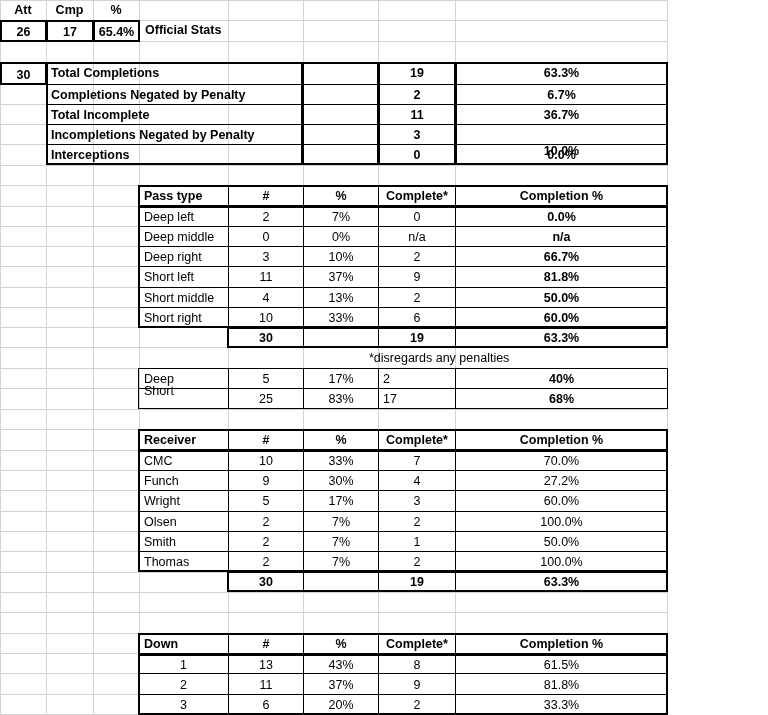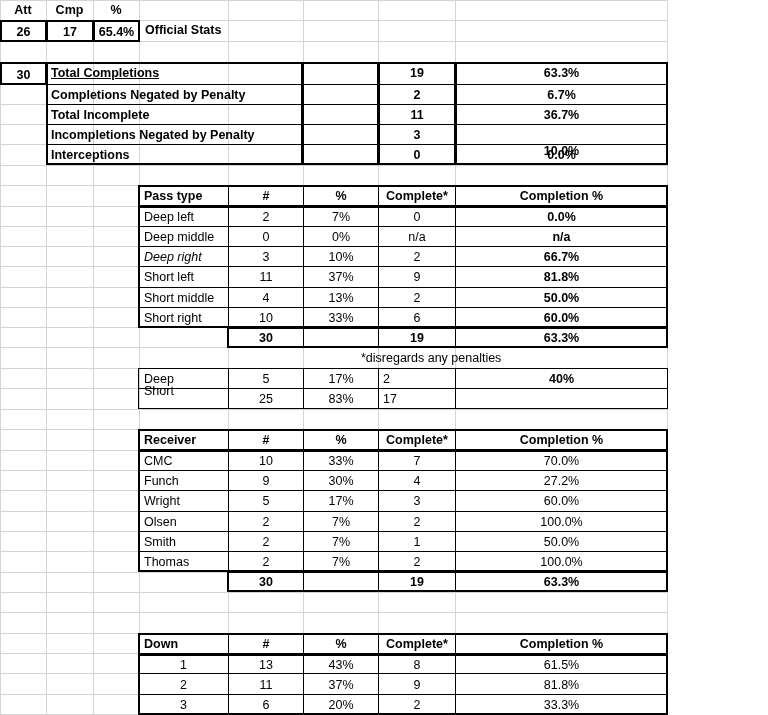--- a/index.html
+++ b/index.html
@@ -141,21 +141,21 @@
 
   <div class="box" style="left:455px; top:62px; width:213px; height:103px;"></div>
 
   <div class="box" style="left:302px; top:62px; width:77px; height:103px;"></div>
 
   <div class="thinline" style="left:47px; top:84px; width:621px; height:1px;"></div>
   <div class="thinline" style="left:47px; top:104px; width:621px; height:1px;"></div>
   <div class="thinline" style="left:47px; top:124px; width:621px; height:1px;"></div>
   <div class="thinline" style="left:47px; top:144px; width:621px; height:1px;"></div>
 
-  <div class="cell c-left bold" style="left:47px; top:63px; width:254px; height:21px; line-height:21px;text-decoration:underline;">Total Completions</div>
+  <div class="cell c-left bold" style="left:47px; top:63px; width:254px; height:21px; line-height:21px;">Total Completions</div>
   <div class="cell c-center bold" style="left:379px; top:63px; width:76px; height:21px; line-height:21px;">19</div>
   <div class="cell c-center bold" style="left:456px; top:63px; width:211px; height:21px; line-height:21px;">63.3%</div>
 
   <div class="cell c-left bold" style="left:47px; top:85px; width:254px;">Completions Negated by Penalty</div>
   <div class="cell c-center bold" style="left:379px; top:85px; width:76px;">2</div>
   <div class="cell c-center bold" style="left:456px; top:85px; width:211px;">6.7%</div>
 
   <div class="cell c-left bold" style="left:47px; top:105px; width:254px;">Total Incomplete</div>
   <div class="cell c-center bold" style="left:379px; top:105px; width:76px;">11</div>
   <div class="cell c-center bold" style="left:456px; top:105px; width:211px;">36.7%</div>
@@ -205,21 +205,21 @@
   <div class="cell c-center" style="left:304px; top:207px; width:74px;">7%</div>
   <div class="cell c-center" style="left:379px; top:207px; width:76px;">0</div>
   <div class="cell c-center bold" style="left:456px; top:207px; width:211px;">0.0%</div>
 
   <div class="cell c-left" style="left:140px; top:227px; width:87px;">Deep middle</div>
   <div class="cell c-center" style="left:229px; top:227px; width:74px;">0</div>
   <div class="cell c-center" style="left:304px; top:227px; width:74px;">0%</div>
   <div class="cell c-center" style="left:379px; top:227px; width:76px;">n/a</div>
   <div class="cell c-center bold" style="left:456px; top:227px; width:211px;">n/a</div>
 
-  <div class="cell c-left" style="left:140px; top:247px; width:67px;font-style:italic;">Deep right</div>
+  <div class="cell c-left" style="left:140px; top:247px; width:67px;">Deep right</div>
   <div class="cell c-center" style="left:229px; top:247px; width:74px;">3</div>
   <div class="cell c-center" style="left:304px; top:247px; width:74px;">10%</div>
   <div class="cell c-center" style="left:379px; top:247px; width:76px;">2</div>
   <div class="cell c-center bold" style="left:456px; top:247px; width:211px;">66.7%</div>
 
   <div class="cell c-left" style="left:140px; top:267px; width:87px;">Short left</div>
   <div class="cell c-center" style="left:229px; top:267px; width:74px;">11</div>
   <div class="cell c-center" style="left:304px; top:267px; width:74px;">37%</div>
   <div class="cell c-center" style="left:379px; top:267px; width:76px;">9</div>
   <div class="cell c-center bold" style="left:456px; top:267px; width:211px;">81.8%</div>
@@ -234,39 +234,40 @@
   <div class="cell c-center" style="left:229px; top:308px; width:74px;">10</div>
   <div class="cell c-center" style="left:304px; top:308px; width:74px;">33%</div>
   <div class="cell c-center" style="left:379px; top:308px; width:76px;">6</div>
   <div class="cell c-center bold" style="left:456px; top:308px; width:211px;">60.0%</div>
 
   <div class="cell c-center bold" style="left:229px; top:328px; width:74px;">30</div>
   <div class="cell c-center bold" style="left:304px; top:328px; width:74px;"></div>
   <div class="cell c-center bold" style="left:379px; top:328px; width:76px;">19</div>
   <div class="cell c-center bold" style="left:456px; top:328px; width:211px;">63.3%</div>
 
-  <div class="cell c-left" style="left:357px; top:348px; width:290px;">*disregards any penalties</div>
+  <div class="cell c-left" style="left:365px; top:348px; width:290px;">*disregards any penalties</div>
 
   <div class="box" style="left:138px; top:368px; width:530px; height:41px; border-width:1px;"></div>
   <div class="thinline" style="left:228px; top:369px; width:1px; height:39px;"></div>
   <div class="thinline" style="left:303px; top:369px; width:1px; height:39px;"></div>
   <div class="thinline" style="left:378px; top:369px; width:1px; height:39px;"></div>
   <div class="thinline" style="left:455px; top:369px; width:1px; height:39px;"></div>
   <div class="thinline" style="left:139px; top:388px; width:528px; height:1px;"></div>
 
   <div class="cell c-left" style="left:140px; top:369px; width:87px;">Deep</div>
   <div class="cell c-center" style="left:229px; top:369px; width:74px;">5</div>
   <div class="cell c-center" style="left:304px; top:369px; width:74px;">17%</div>
   <div class="cell c-left" style="left:379px; top:369px; width:76px;">2</div>
   <div class="cell c-center bold" style="left:456px; top:369px; width:211px;">40%</div>
 
   <div class="cell c-left" style="left:140px; top:381px; width:87px;">Short</div>
   <div class="cell c-center" style="left:229px; top:389px; width:74px;">25</div>
   <div class="cell c-center" style="left:304px; top:389px; width:74px;">83%</div>
   <div class="cell c-left" style="left:379px; top:389px; width:76px;">17</div>
+  <div class="cell c-center bold" style="left:456px; top:389px; width:211px;">68%</div>
 
   <div class="box" style="left:138px; top:429px; width:530px; height:22px;"></div>
   <div class="box" style="left:138px; top:450px; width:530px; height:122px;"></div>
   <div class="box" style="left:227px; top:571px; width:441px; height:21px;"></div>
 
   <div class="thinline" style="left:228px; top:430px; width:1px; height:20px;"></div>
   <div class="thinline" style="left:303px; top:430px; width:1px; height:20px;"></div>
   <div class="thinline" style="left:378px; top:430px; width:1px; height:20px;"></div>
   <div class="thinline" style="left:455px; top:430px; width:1px; height:20px;"></div>
 

